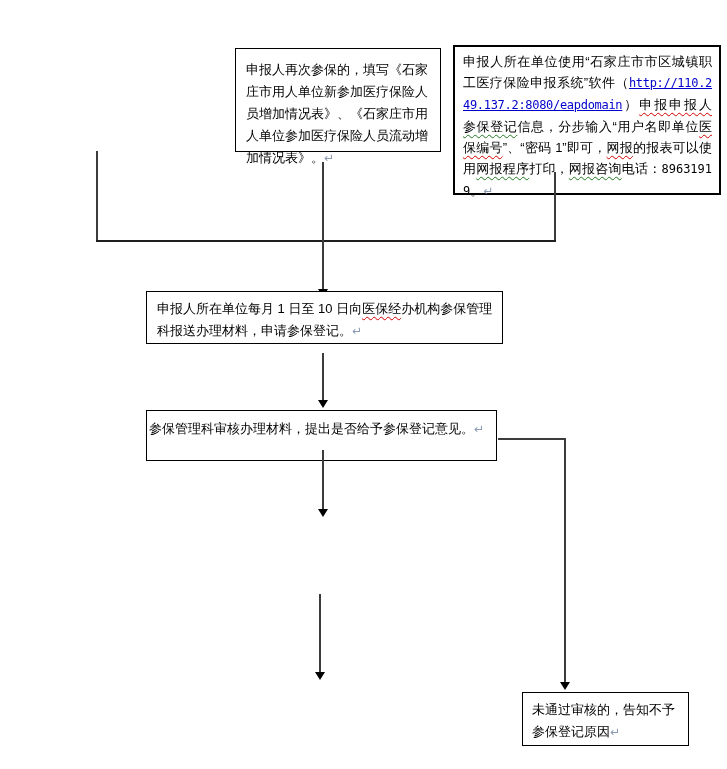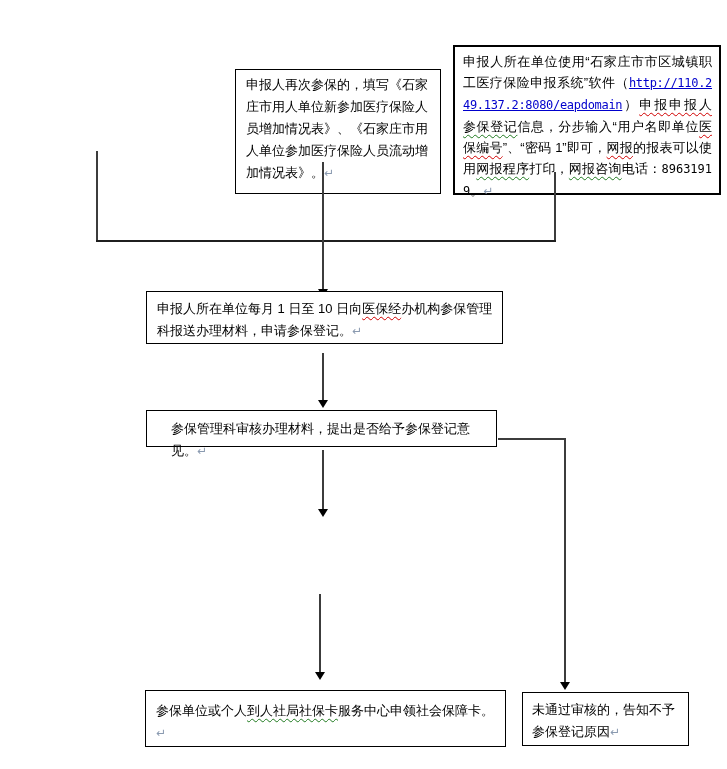--- a/index.html
+++ b/index.html
@@ -14,24 +14,24 @@
   .fbox{
     position:absolute;
     box-sizing:border-box;
     border:1.5px solid var(--box_border,#000000);
     background:#fff;
     font-size:13px;
     word-break:break-all;
   }
   
   .b1{left:18px;top:47px;width:158px;height:103px;line-height:25px;padding:7px 6px 0 9px;}
-  .b2{left:235px;top:48px;width:206px;height:125px;line-height:22px;padding:4px 7px 0 10px;margin-top:21px;}
+  .b2{left:235px;top:48px;width:206px;height:104px;line-height:22px;padding:10px 7px 0 10px;}
   .b3{left:453px;top:21px;width:268px;height:150px;line-height:21px;padding:4px 7px 0 8px;text-align:justify;border-width:2px;margin-top:24px;}
   .b4{left:146px;top:291px;width:357px;height:53px;line-height:22px;padding:6px 8px 0 10px;}
-  .b5{left:146px;top:410px;width:351px;height:37px;line-height:22px;padding:7px 8px 0 24px;}
+  .b5{left:146px;top:410px;width:351px;height:51px;line-height:22px;padding:7px 8px 0 2px;}
   .b6{left:146px;top:517px;width:351px;height:76px;line-height:23px;padding:5px 8px 0 10px;}
   .b7{left:145px;top:690px;width:361px;height:57px;line-height:22px;padding:9px 6px 0 10px;}
   .b8{left:522px;top:692px;width:167px;height:54px;line-height:22px;padding:6px 8px 0 9px;}
 
   
   .line{position:absolute;background:var(--line,#3c3c3c);}
   .l-b1v{left:96px;top:151px;width:2px;height:90px;}
   .l-b3v{left:554px;top:172px;width:2px;height:69px;}
   .l-h{left:96px;top:240px;width:460px;height:2px;background:#1f1f1f;}
   .l-b2v{left:322px;top:162px;width:2px;height:128px;}
@@ -87,17 +87,16 @@
   <div class="ah ah3"></div>
 
 
   <div class="line l-67"></div>
   <div class="ah ah4"></div>
 
   <div class="line l-ebh"></div>
   <div class="line l-ebv"></div>
   <div class="ah ah5"></div>
 
-  <div class="fbox b7"><span class="seg-plain">参保单位或个人</span><span class="seg-green">到人社局社保卡</span><span class="seg-plain">服务中心申领社会保障卡。</span><span class="seg-ret">↵</span></div>
 
   <div class="fbox b8"><span class="seg-plain">未通过审核的，告知不予参保登记原因</span><span class="seg-ret">↵</span></div>
 
 </div>
 
 </body></html>

